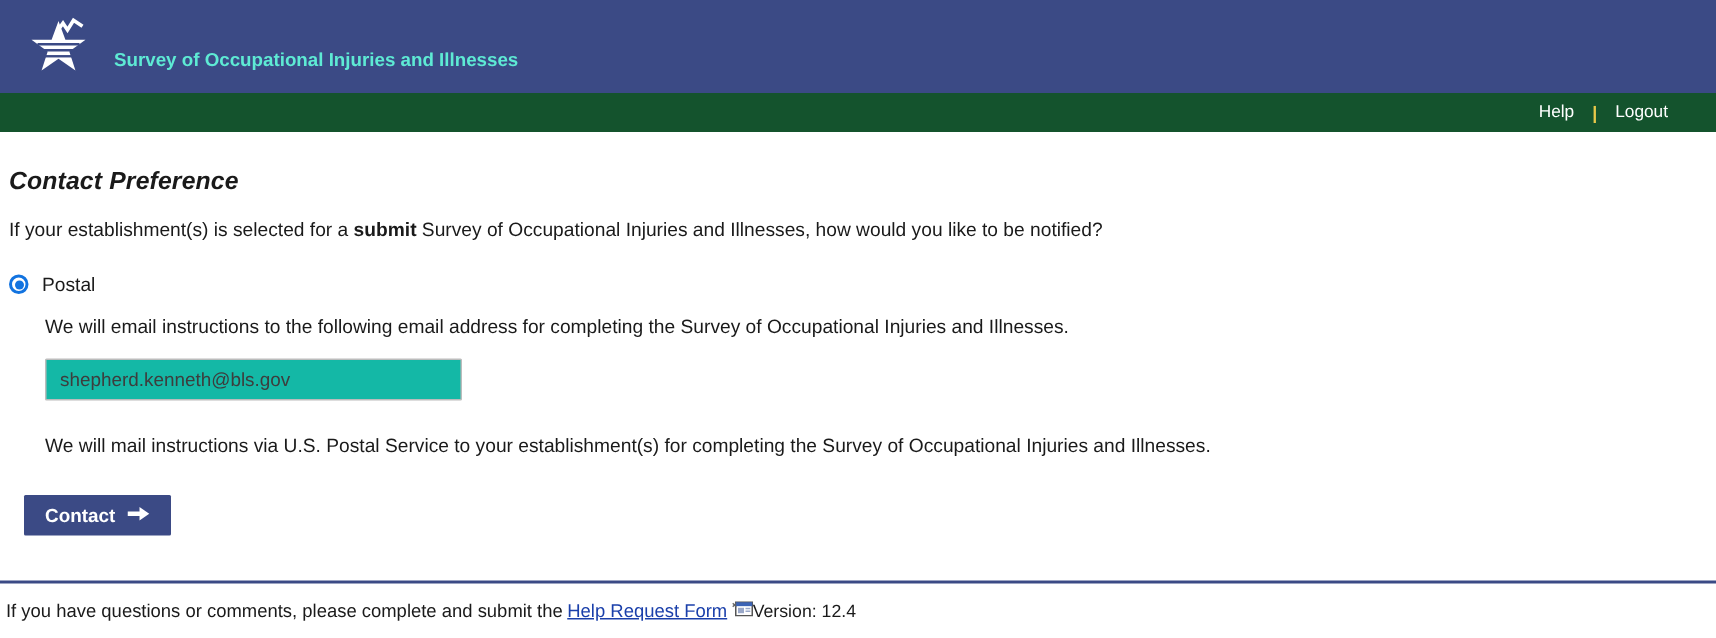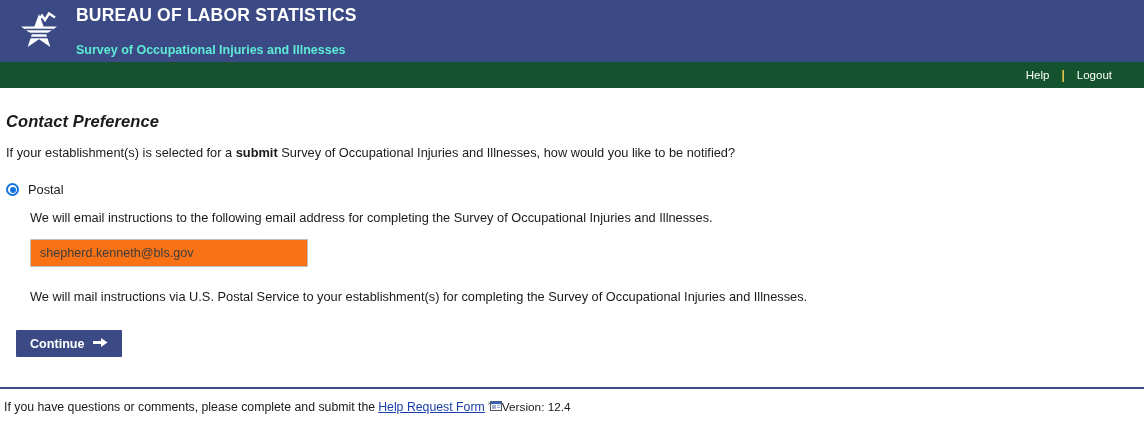--- a/index.html
+++ b/index.html
@@ -135,21 +135,21 @@
     color: #1a1a1a;
     margin: 13px 0 0 24px;
   }
 
   .email-field {
     margin: 14px 0 0 24px;
     width: 278px;
     height: 28px;
     box-sizing: border-box;
     border: 1px solid #bcbcbc;
-    background: #f97316;
+    background: #14b8a6;
     font-family: "Liberation Sans", sans-serif;
     font-size: 12.6px;
     color: #3d3d3d;
     padding: 0 9px;
     border-radius: 1px;
     outline: none;
   }
 
   .continue-btn {
     margin: 26px 0 0 10px;
@@ -215,21 +215,20 @@
       </g>
       <g stroke="#3b4a85" stroke-width="1.6">
         <line x1="9" y1="21.5" x2="37" y2="21.5"></line>
         <line x1="11" y1="25.5" x2="35" y2="25.5"></line>
         <line x1="13" y1="29.5" x2="33" y2="29.5"></line>
       </g>
       <polyline points="22,13 26,7.5 29,12 33,5.5 39,9.5" fill="none" stroke="#ffffff" stroke-width="2.4" stroke-linejoin="miter" stroke-linecap="butt"></polyline>
     </svg>
   </div>
   <div class="masthead-text">
-    <div class="org-name">BUREAU OF LABOR STATISTICS</div>
     <div class="survey-name">Survey of Occupational Injuries and Illnesses</div>
   </div>
 </div>
 
 <div class="utilbar">
   <a href="#">Help</a>
   <span class="util-sep">|</span>
   <a href="#">Logout</a>
 </div>
 
@@ -250,21 +249,21 @@
     <div class="option-desc">We will email instructions to the following email address for completing the Survey of Occupational Injuries and Illnesses.</div>
     <input class="email-field" type="text" value="shepherd.kenneth@bls.gov" style="">
   </div>
 
   
   <div class="option-block">
     <div class="option-desc">We will mail instructions via U.S. Postal Service to your establishment(s) for completing the Survey of Occupational Injuries and Illnesses.</div>
   </div>
 
   <button class="continue-btn">
-    <span>Continue</span>
+    <span>Contact</span>
     <span class="arrow-ico">
       <svg width="15" height="11" viewBox="0 0 15 11" aria-hidden="true">
         <path d="M0 4 H8 V1 L14.5 5.5 L8 10 V7 H0 Z" fill="#ffffff"></path>
       </svg>
     </span>
   </button>
 
 </div>
 
 <div class="footer">

